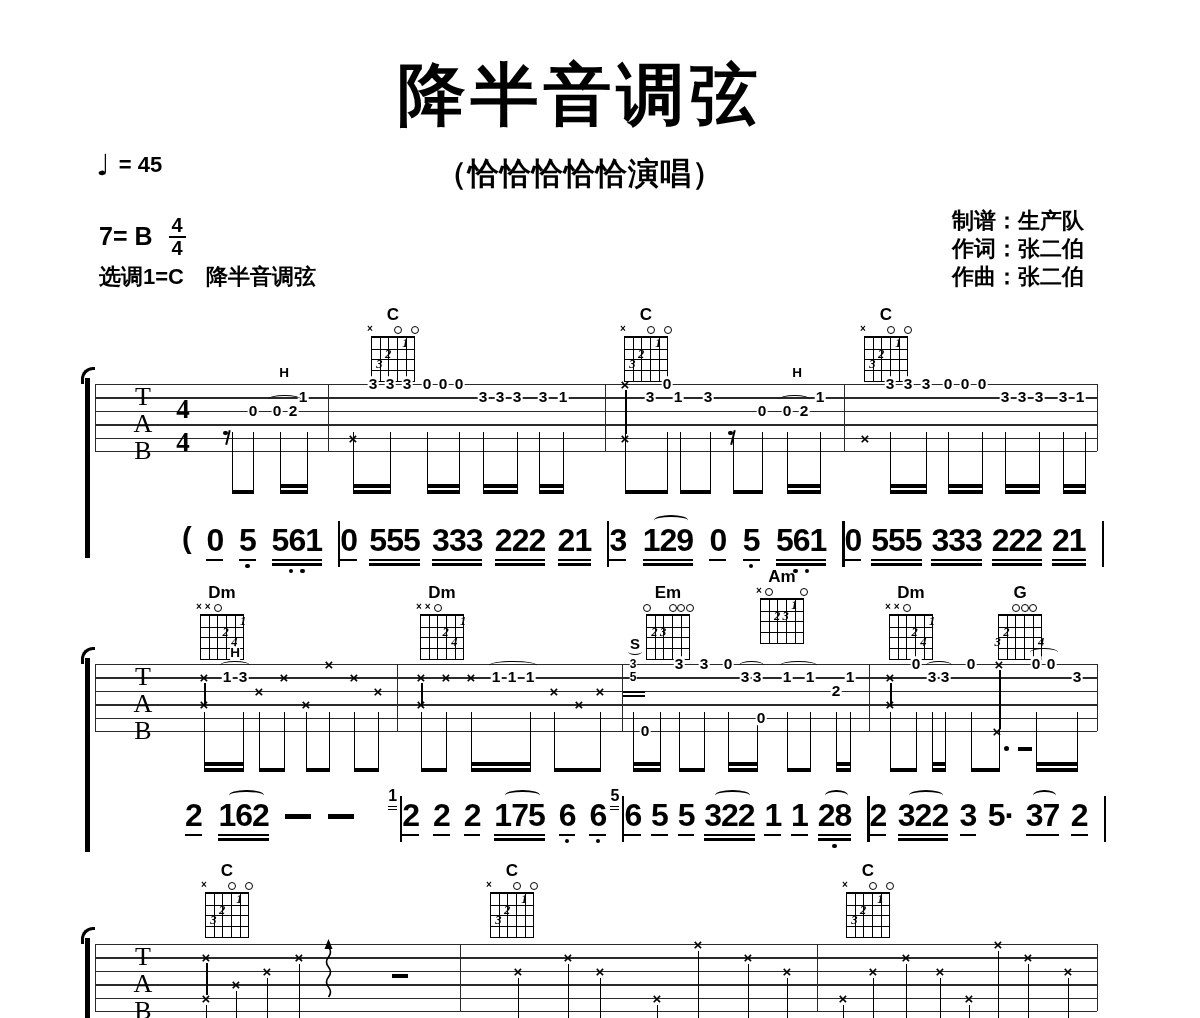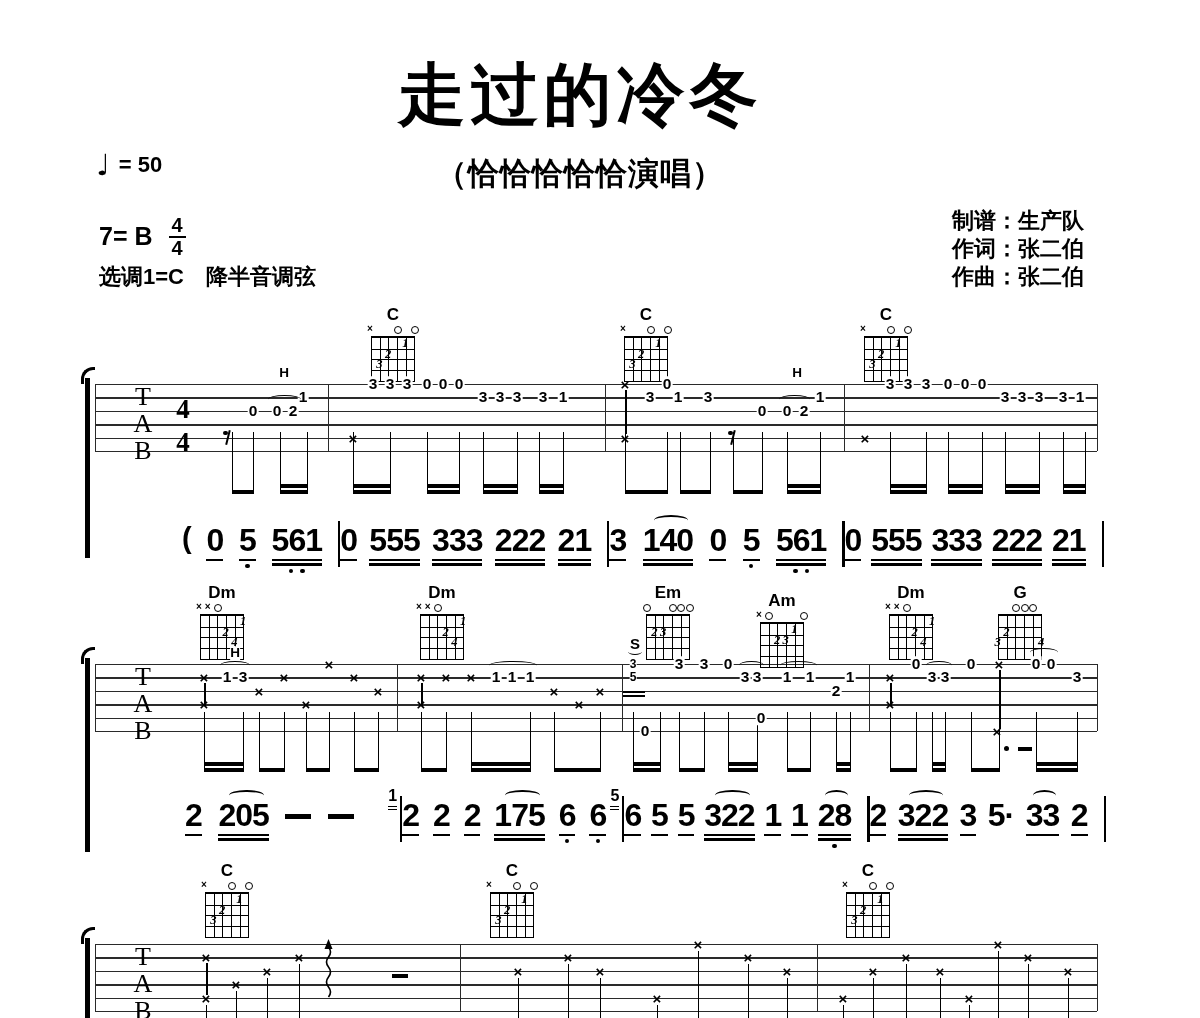--- a/index.html
+++ b/index.html
@@ -67,23 +67,23 @@
   .jd i{width:4.5px;height:4.5px;border-radius:50%;background:#000}
   .jarc{position:absolute;top:-9px;left:22%;width:68%;height:9px;border-top:2px solid #000;
         border-radius:50% 50% 0 0}
   .jg{position:absolute;left:-14px;top:-11px;font-size:16px;font-weight:700;line-height:1.05;
       border-bottom:4px double #000;padding-bottom:1px}
   .jbar{width:2.2px;height:46px;background:#000;margin-top:-3px;flex:0 0 auto}
 </style>
 </head>
 <body>
 
-<div id="title">走过的冷冬</div>
+<div id="title">降半音调弦</div>
 <div id="subtitle">（恰恰恰恰恰演唱）</div>
-<div id="tempo"><span class="g">♩</span><span>= 50</span></div>
+<div id="tempo"><span class="g">♩</span><span>= 45</span></div>
 <div id="keyline"><span>7= B</span><span class="frac"><div class="t">4</div><div>4</div></span></div>
 <div id="tuning">选调1=C　降半音调弦</div>
 <div id="credits">
   <div>制谱：生产队</div>
   <div>作词：张二伯</div>
   <div>作曲：张二伯</div>
 </div>
 <div id="score">
     <div class="bracket" style="position: absolute; left: 85px; top: 378px; height: 180px; width: 4.5px;"></div>
     <div class="hook" style="position: absolute; left: 81px; top: 367px;"></div>
@@ -343,21 +343,21 @@
         <div class="cgh" style="top: 10.7px;"></div>
         <div class="cgh" style="top: 21.4px;"></div>
         <div class="cgh" style="top: 32.1px;"></div>
         <div class="cgh" style="top: 42.8px;"></div>
       </div>
       <div class="cfin" style="left: 14.2px; top: 41.7px;">2</div>
       <div class="cfin" style="left: 22.9px; top: 41.7px;">3</div>
       <div class="cside" style="left: -7px; top: 52px;">S</div>
       <div class="csarc" style="left: -9px; top: 64px;"></div>
     </div>
-    <div class="cd" style="position: absolute; left: 751px; top: 592px; width: 62px; height: 72px;">
+    <div class="cd" style="position: absolute; left: 751px; top: 568px; width: 62px; height: 72px;">
       <div class="cdl">Am</div>
       <div class="cmx" style="left: 5px; top: 18px;">×</div>
       <div class="cmo" style="left: 14.2px; top: 20px;"></div>
       <div class="cmo" style="left: 49px; top: 20px;"></div>
       <div class="cgrid">
         <div class="cgv" style="left: 0px;"></div>
         <div class="cgv" style="left: 8.7px;"></div>
         <div class="cgv" style="left: 17.4px;"></div>
         <div class="cgv" style="left: 26.1px;"></div>
         <div class="cgv" style="left: 34.8px;"></div>
@@ -704,21 +704,21 @@
         </div>
       </div>
       <div class="jbar"></div>
       <div class="jm" style="width: 233px;">
         <div class="jtok">
           <div class="jt">3</div>
           <div class="ul"></div>
         </div>
         <div class="jtok">
           <div class="jarc"></div>
-          <div class="jt">140</div>
+          <div class="jt">129</div>
           <div class="ul"></div>
           <div class="ul"></div>
         </div>
         <div class="jtok">
           <div class="jt">0</div>
           <div class="ul"></div>
         </div>
         <div class="jtok">
           <div class="jt">5</div>
           <div class="ul"></div>
@@ -766,21 +766,21 @@
       <div class="jbar"></div>
     </div>
     <div class="jrow" style="position: absolute; left: 185px; top: 799px;">
       <div class="jm" style="width: 215px; padding-right: 46px;">
         <div class="jtok">
           <div class="jt">2</div>
           <div class="ul"></div>
         </div>
         <div class="jtok">
           <div class="jarc"></div>
-          <div class="jt">205</div>
+          <div class="jt">162</div>
           <div class="ul"></div>
           <div class="ul"></div>
         </div>
         <div class="jtok">
           <div class="jdash"></div>
         </div>
         <div class="jtok">
           <div class="jdash"></div>
         </div>
       </div>
@@ -873,21 +873,21 @@
         </div>
         <div class="jtok">
           <div class="jt">3</div>
           <div class="ul"></div>
         </div>
         <div class="jtok">
           <div class="jt">5·</div>
         </div>
         <div class="jtok">
           <div class="jarc"></div>
-          <div class="jt">33</div>
+          <div class="jt">37</div>
           <div class="ul"></div>
         </div>
         <div class="jtok">
           <div class="jt">2</div>
           <div class="ul"></div>
         </div>
       </div>
       <div class="jbar"></div>
     </div>
   </div>

